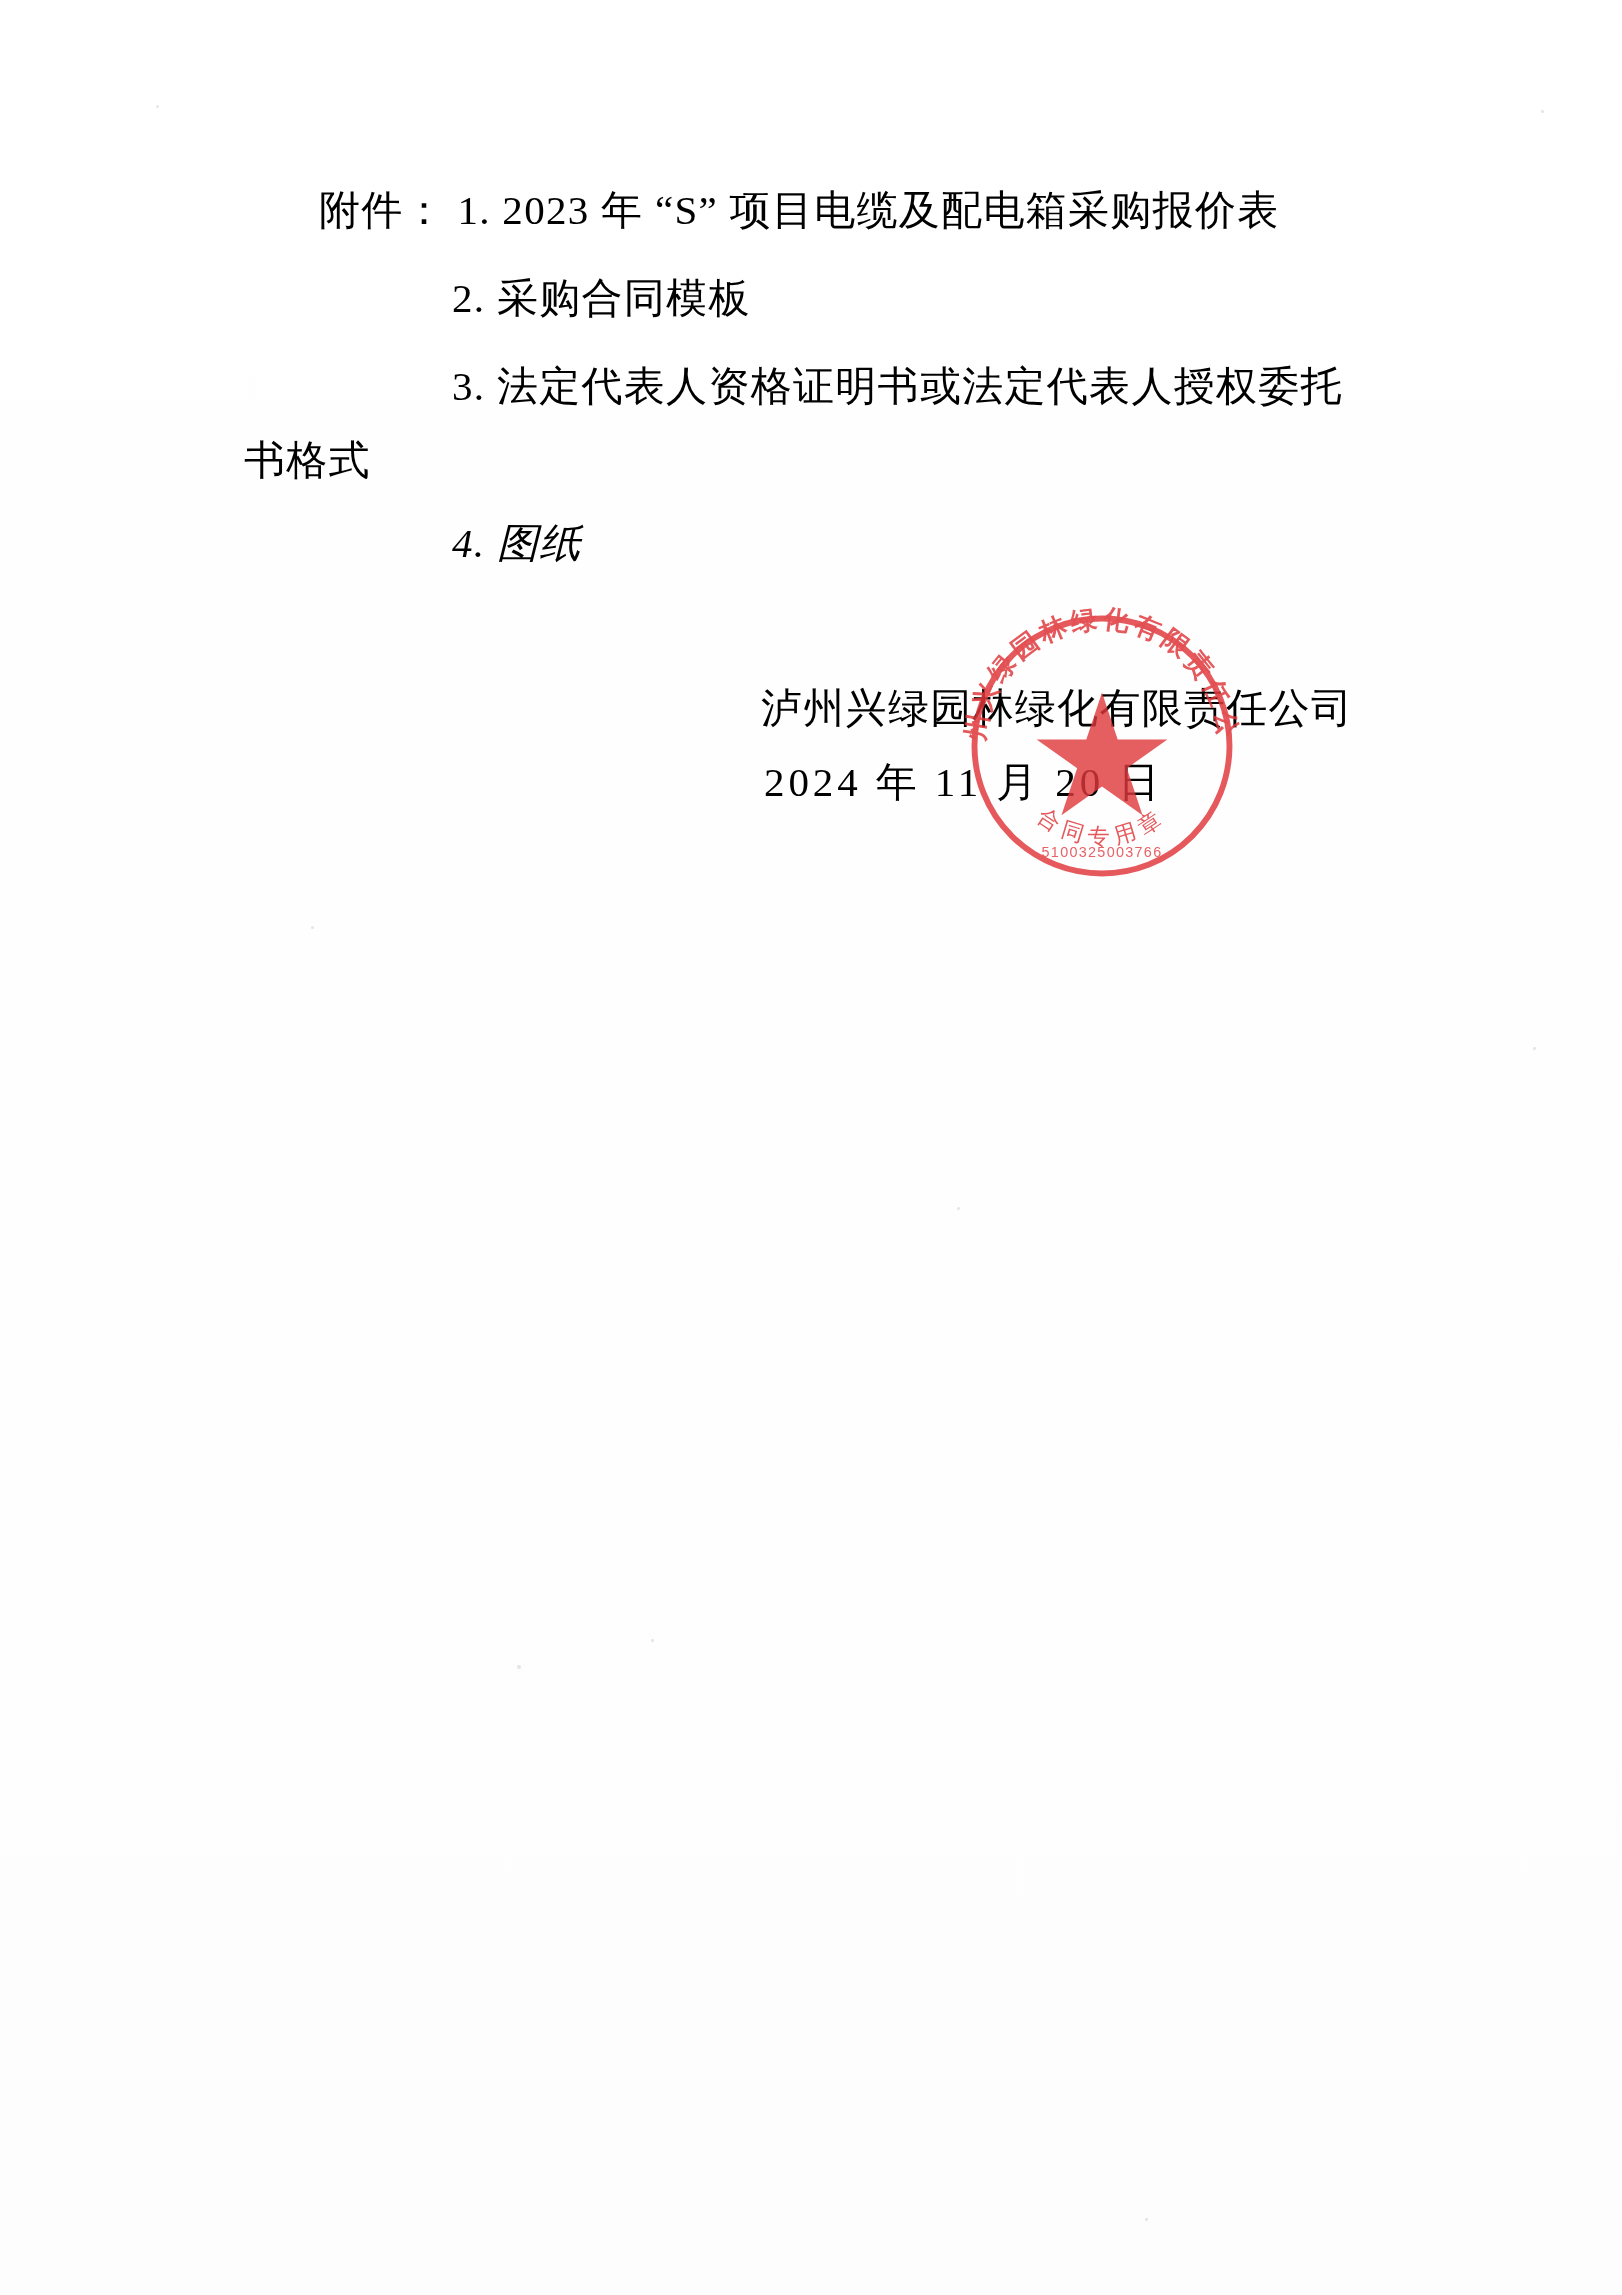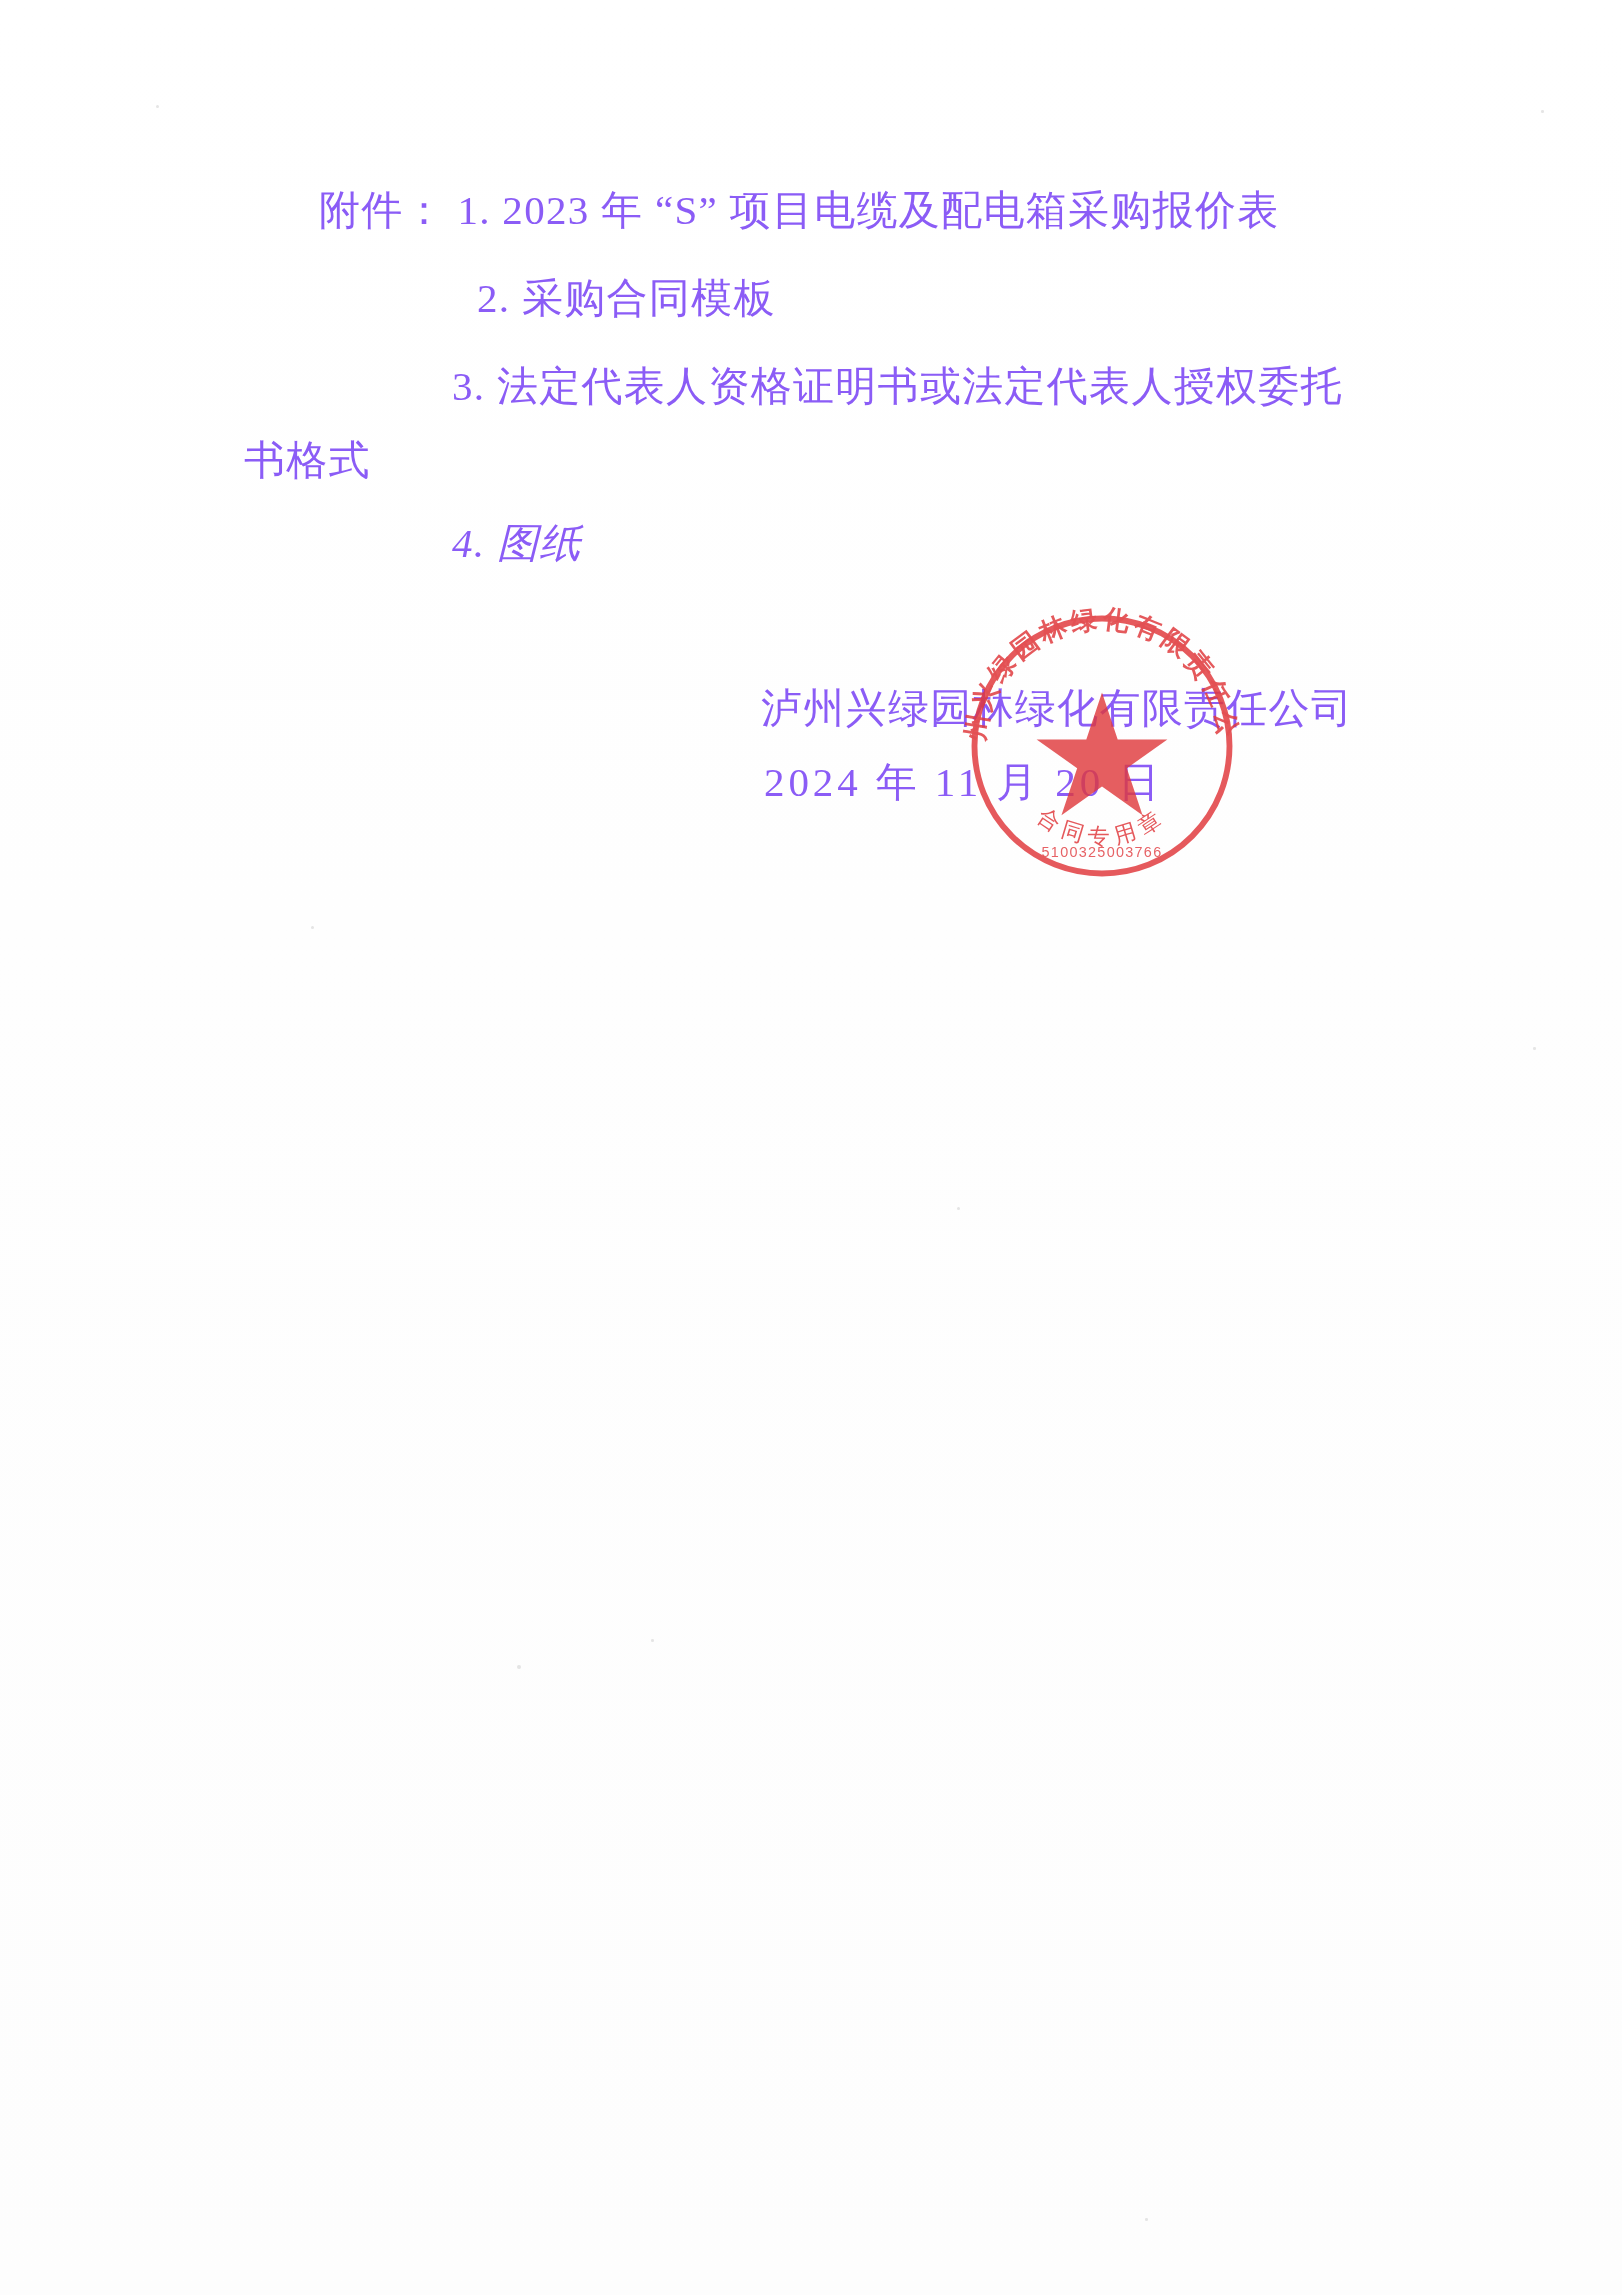--- a/index.html
+++ b/index.html
@@ -38,25 +38,25 @@
     width: 1623px;
     height: 2295px;
   }
 
   .line {
     position: absolute;
     white-space: nowrap;
     font-size: 41px;
     line-height: 1.0;
     letter-spacing: 1.3px;
-    color: #8b5cf6;
+    color: #000000;
   }
 
   .ln-attach   { left: 319px;  top: 190px; }
-  .ln-item2    { left: 452px;  top: 278px; margin-left: 25px; }
+  .ln-item2    { left: 452px;  top: 278px; }
   .ln-item3    { left: 452px;  top: 366px; }
   .ln-item3b   { left: 244px;  top: 440px; }
   .ln-item4    { left: 452px;  top: 523px; font-style: italic; }
 
   .ln-company  { left: 761px; top: 688px; }
   .ln-date     { left: 764px; top: 762px; letter-spacing: 3.9px; }
 
   
   .seal {
     position: absolute;

